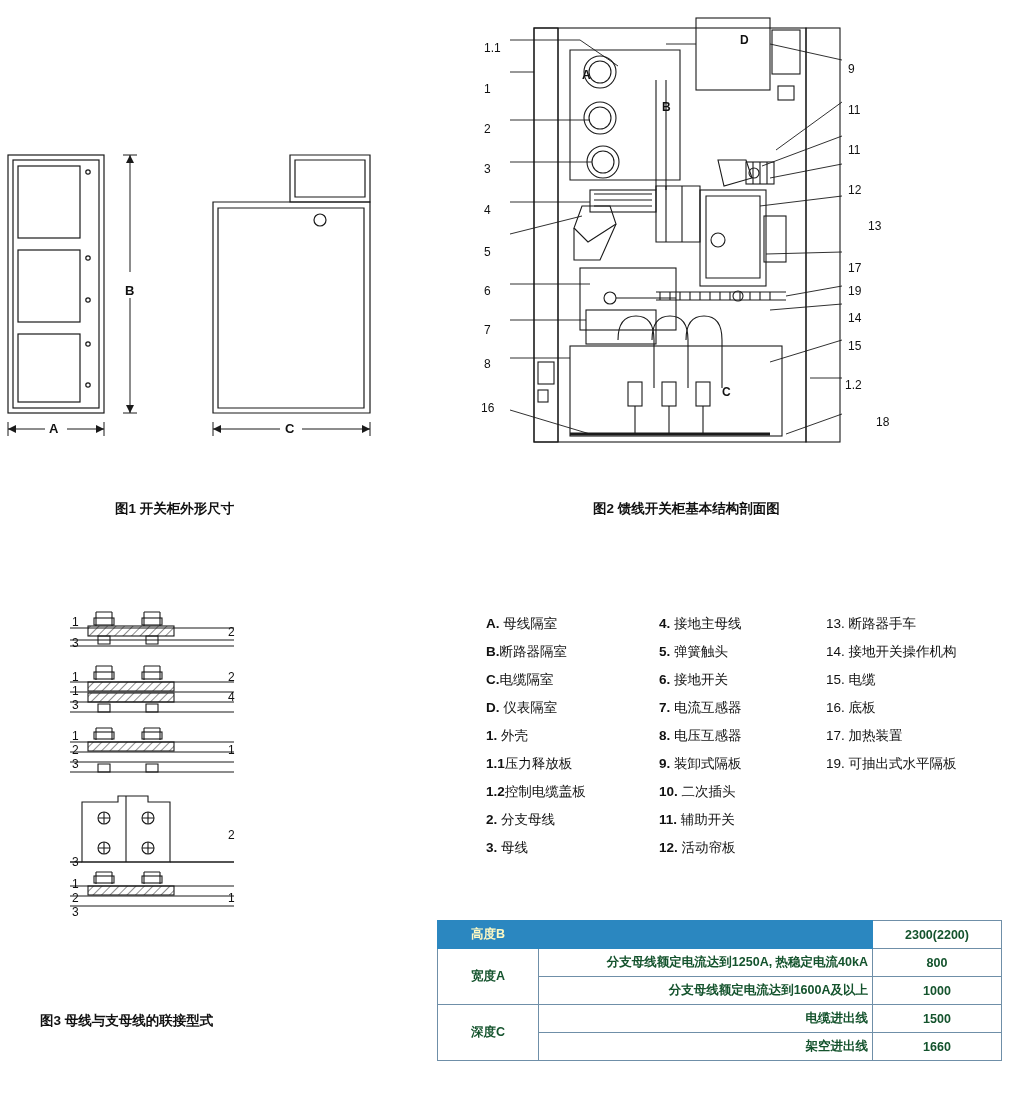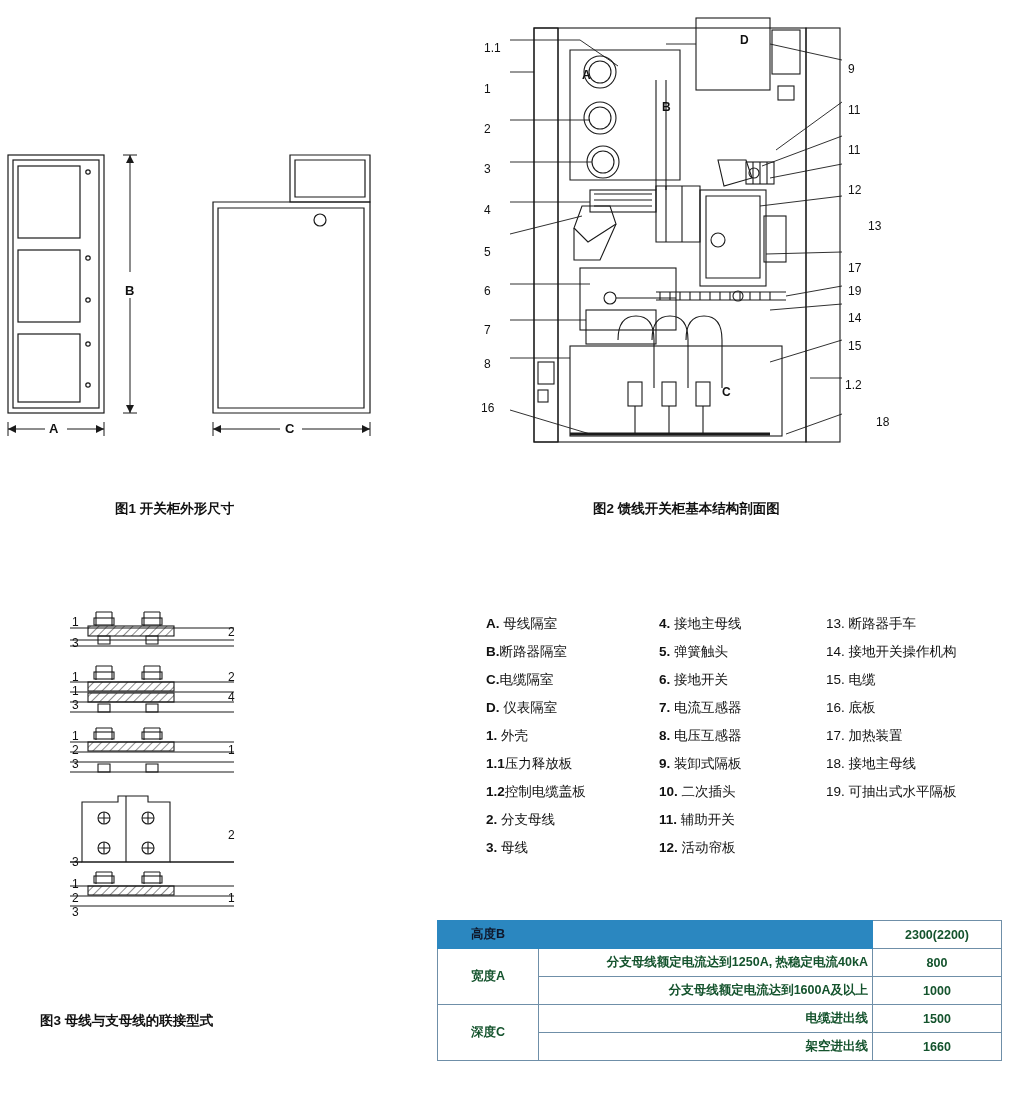--- a/index.html
+++ b/index.html
@@ -16,21 +16,21 @@
   
   #legend{position:absolute;left:486px;top:610px;width:520px;}
   .leg-col{position:absolute;top:0;}
   .leg-item{font-size:13.5px;line-height:28px;white-space:nowrap;color:#111;}
   .leg-item b{font-weight:bold;}
 
   
   #spec-table{position:absolute;left:437px;top:920px;width:565px;border-collapse:collapse;}
   #spec-table td,#spec-table th{border:1px solid #6f8fa8;font-size:12.5px;text-align:center;
     font-weight:bold;color:#14532d;padding:5px 4px;background:#ffffff;}
-  #spec-table .hdr{background:#2b87c0;color:#0f172a;border-color:#2b87c0;margin-left:20px;}
+  #spec-table .hdr{background:#2b87c0;color:#fef9c3;border-color:#2b87c0;margin-left:20px;}
   #spec-table .hdr-blank{background:#2b87c0;border-color:#2b87c0;}
   #spec-table .lab{width:92px;}
   #spec-table .val{width:120px;}
   #spec-table .desc{text-align:right;}
 </style>
 </head>
 <body>
 
 <div class="abs" style="left:0;top:140;left:0px;top:140px;">
 <svg width="400" height="320" viewBox="0 0 400 320">
@@ -316,21 +316,20 @@
     <div class="leg-item"><b>10.</b> <span>二次插头</span></div>
     <div class="leg-item"><b>11.</b> <span>辅助开关</span></div>
     <div class="leg-item"><b>12.</b> <span>活动帘板</span></div>
   </div>
   <div class="leg-col" style="left:340px;width:180px;">
     <div class="leg-item"><span>13.</span> <span>断路器手车</span></div>
     <div class="leg-item"><span>14.</span> <span>接地开关操作机构</span></div>
     <div class="leg-item"><span>15.</span> <span>电缆</span></div>
     <div class="leg-item"><span>16.</span> <span>底板</span></div>
     <div class="leg-item"><span>17.</span> <span>加热装置</span></div>
-    <div class="leg-item"><span>18.</span> <span>接地主母线</span></div>
     <div class="leg-item"><span>19.</span> <span>可抽出式水平隔板</span></div>
   </div>
 </div>
 
 <table id="spec-table">
   <tbody>
       <tr>
     <td class="hdr lab">高度B</td>
     <td class="hdr-blank"></td>
     <td class="val">2300(2200)</td>

